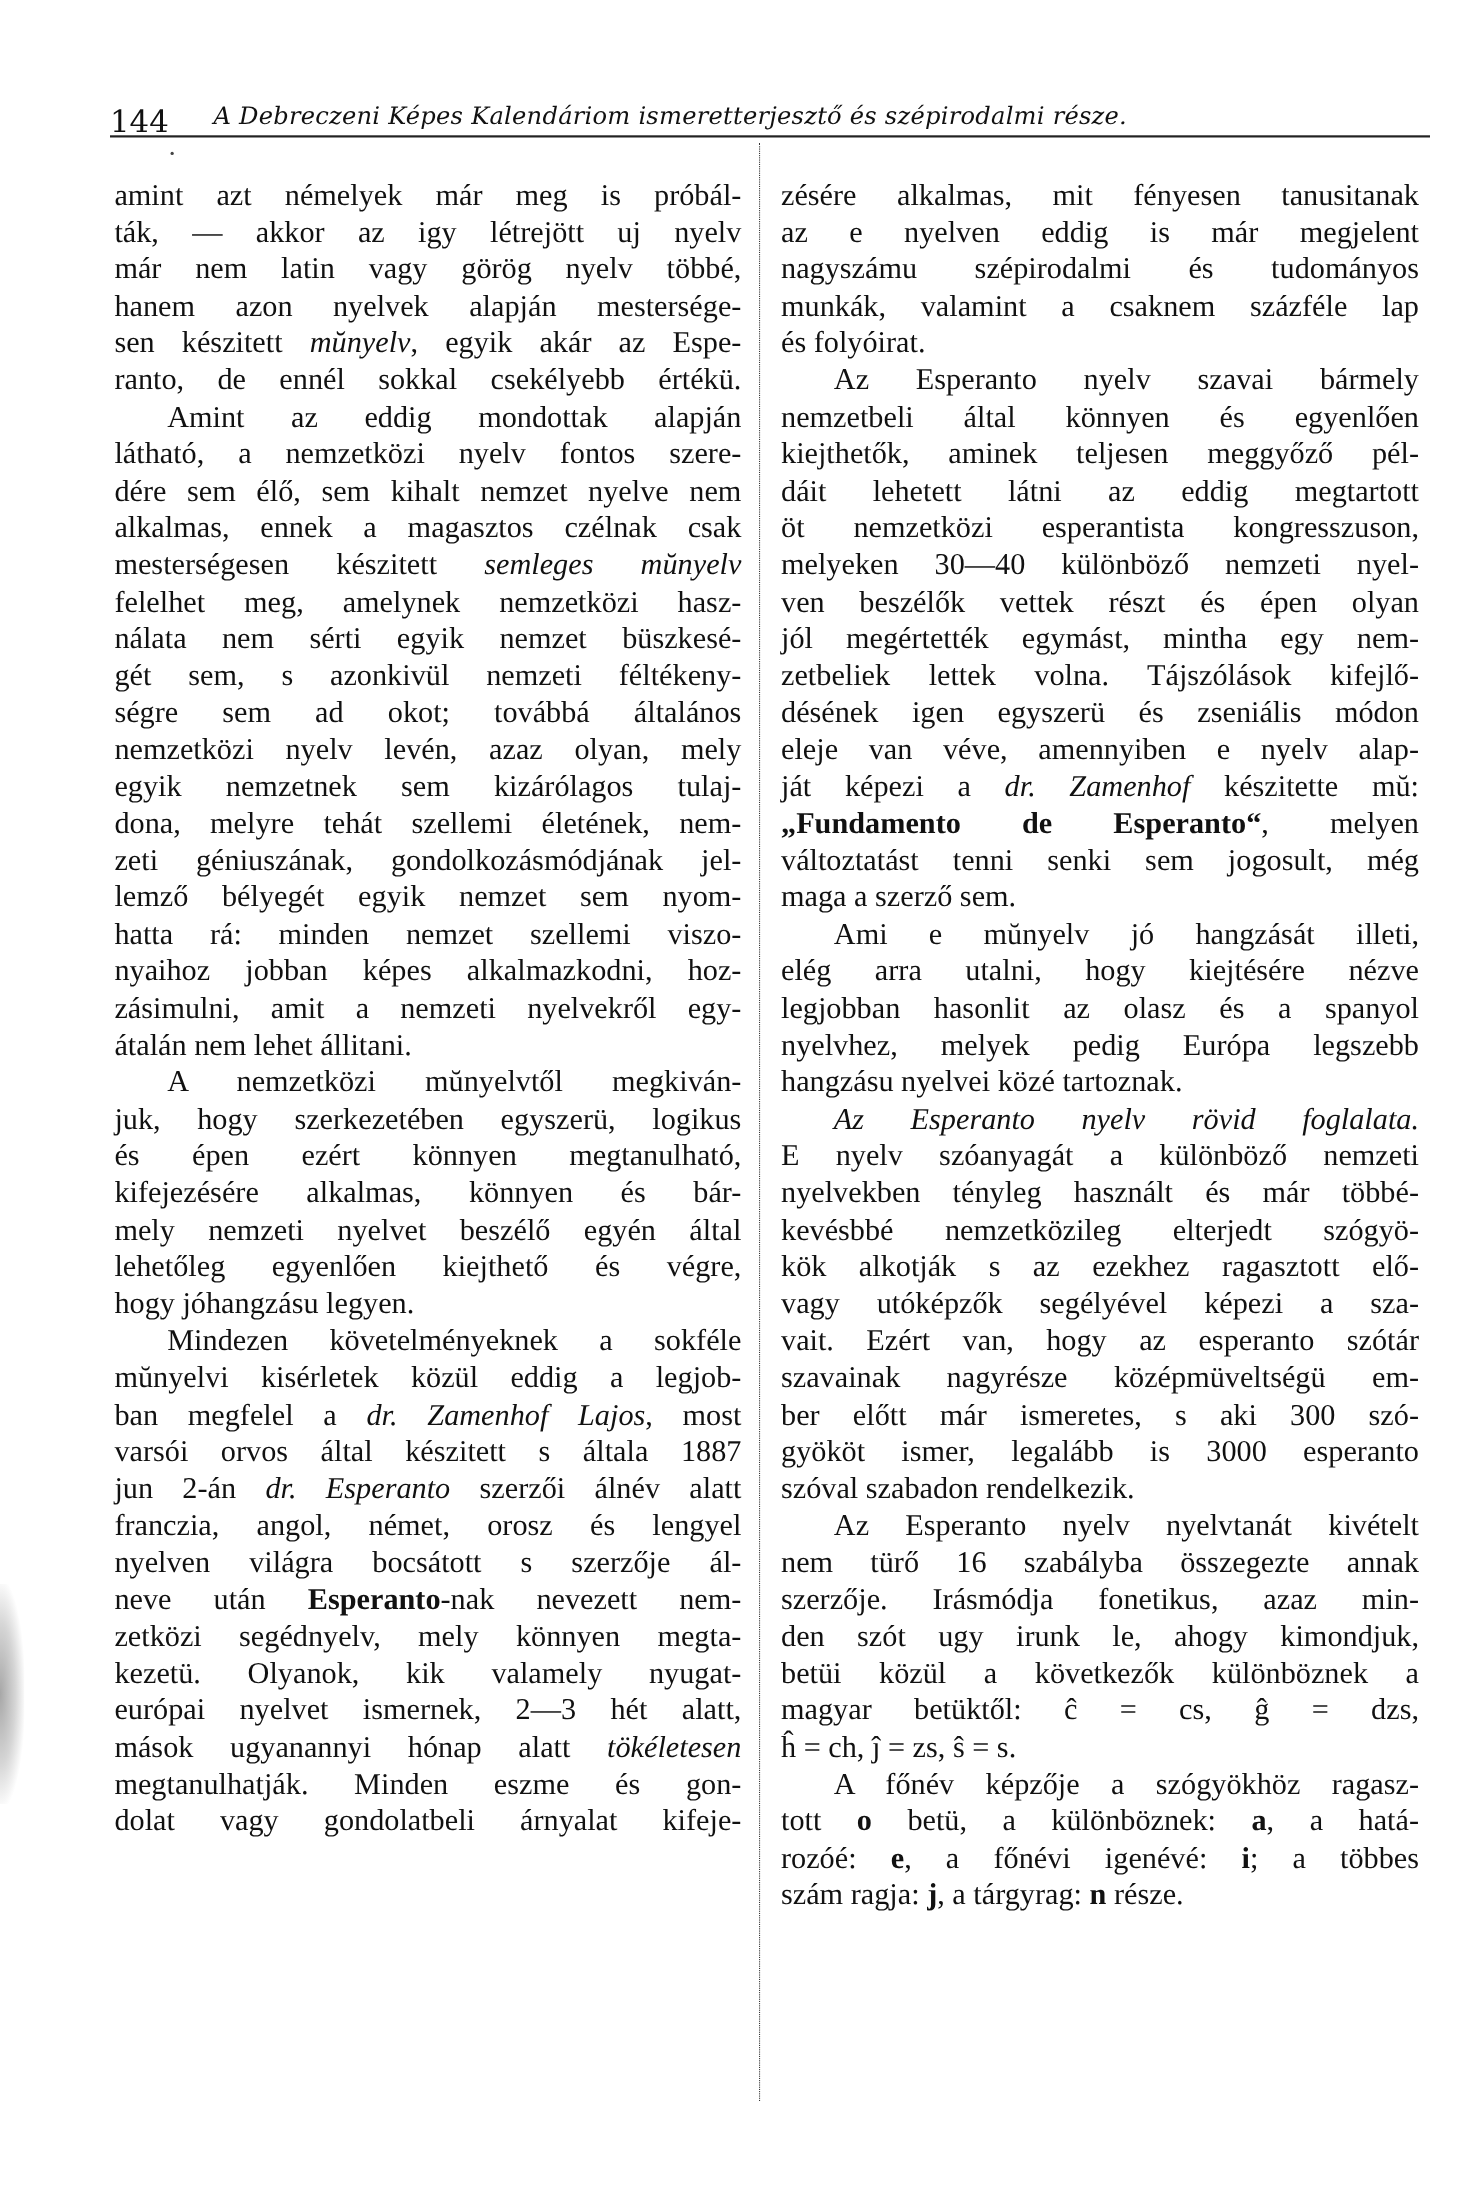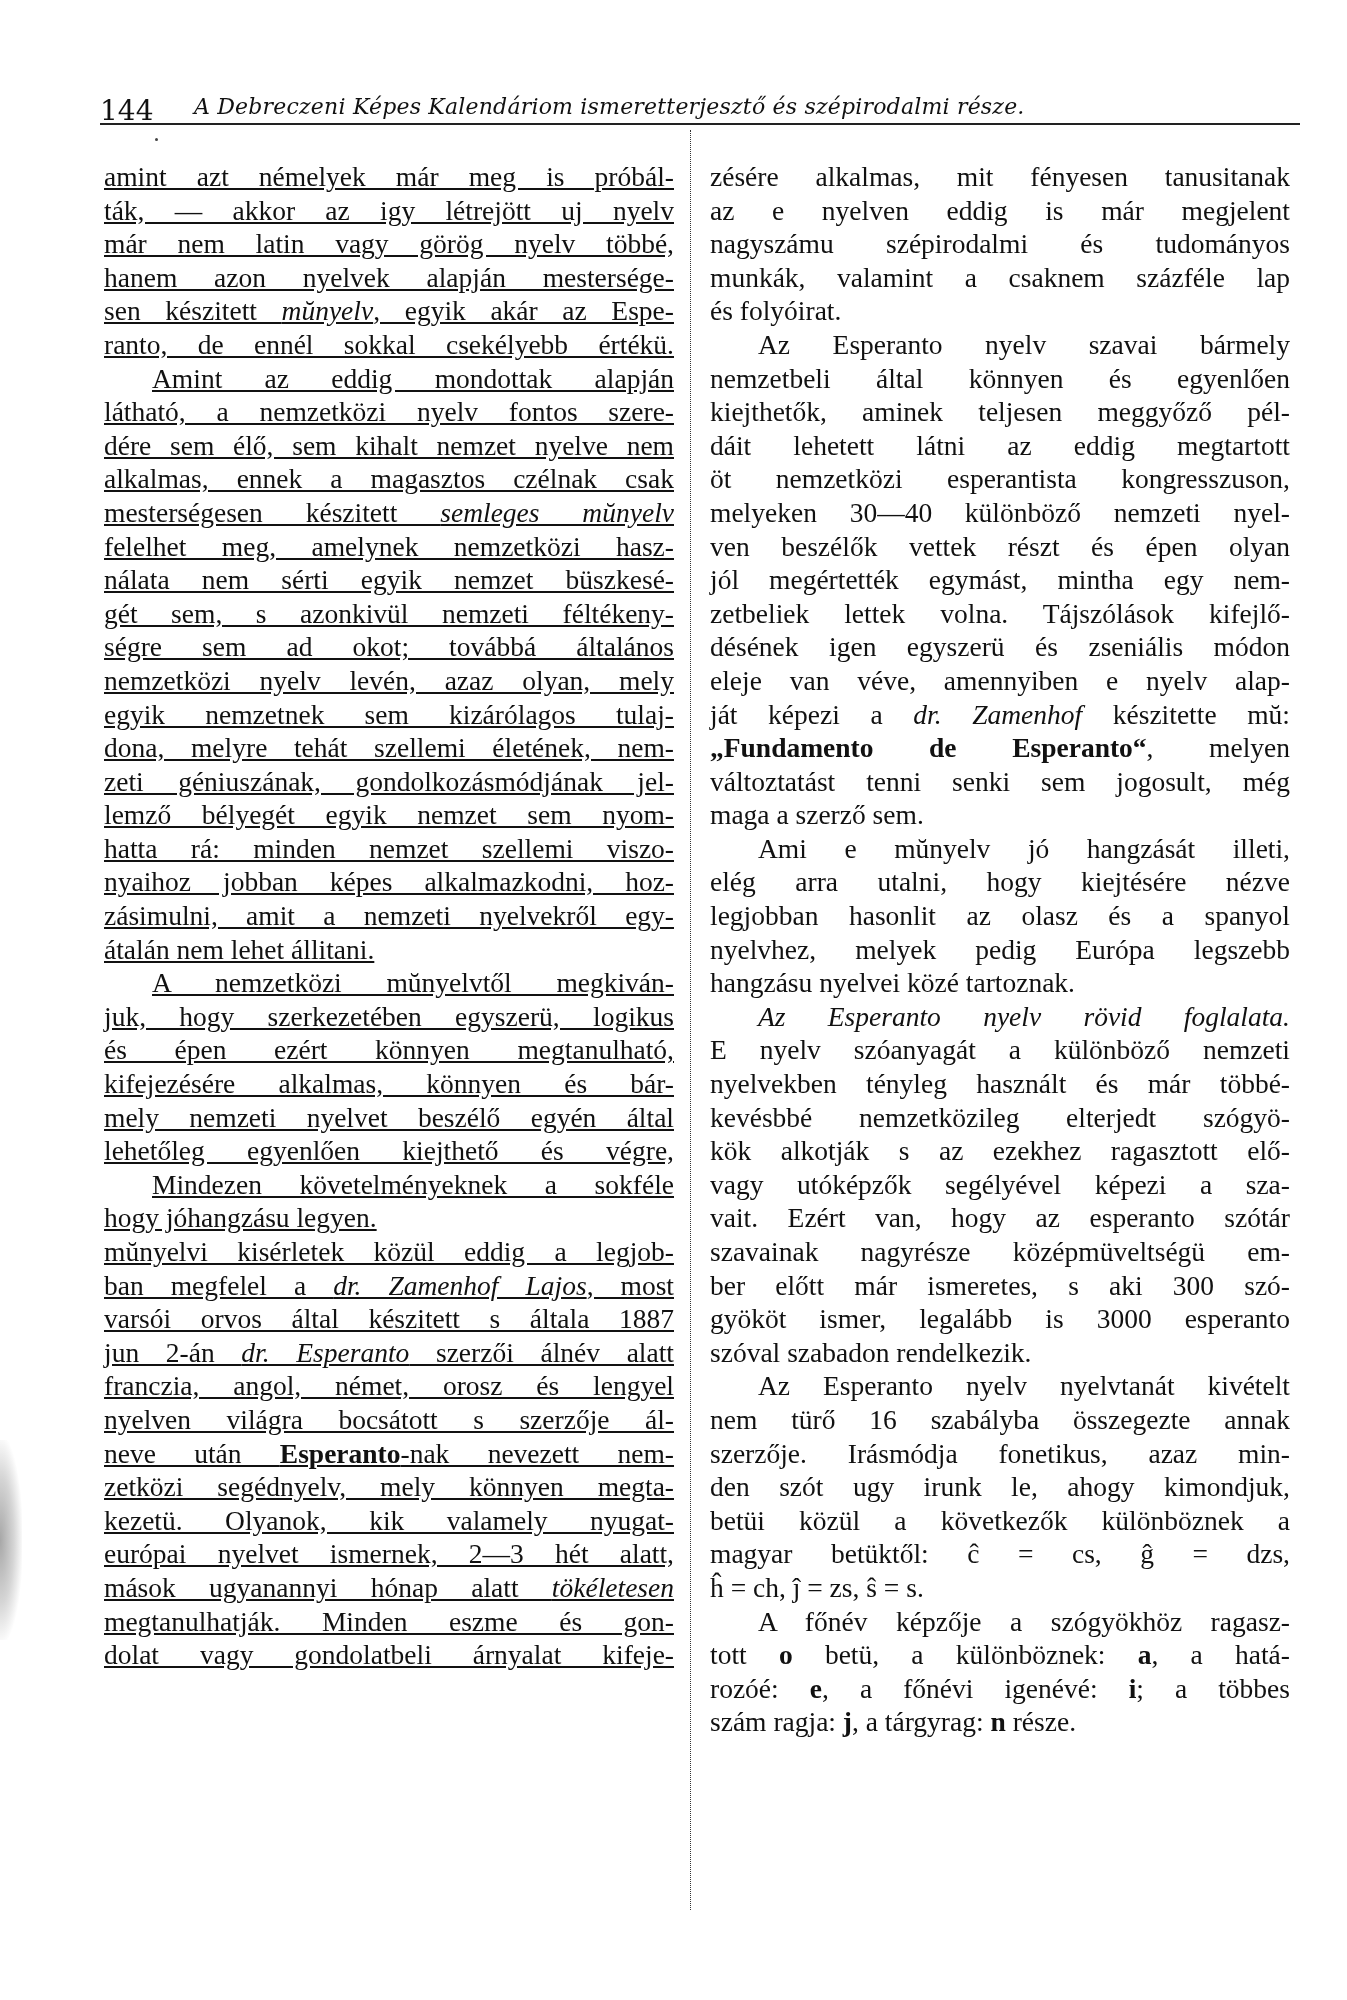--- a/index.html
+++ b/index.html
@@ -13,21 +13,21 @@
     .header-rule { position: absolute; left: 100px; top: 123px; width: 1200px; height: 2px; background: #222; }
     .col-divider {
       position: absolute; left: 690px; top: 130px; width: 0; height: 1780px;
       border-left: 1.5px dotted #333;
     }
     .column {
       position: absolute; top: 160px;
       font-family: "Liberation Serif", serif; font-size: 27.5px; line-height: 33.6px;
       text-align: justify; hyphens: none;
     }
-    .col-left { left: 104px; width: 570px; text-decoration: underline; }
+    .col-left { left: 104px; width: 570px; }
     .col-right { left: 710px; width: 580px; }
     .line { display: block; text-align: justify; text-align-last: justify; white-space: nowrap; overflow: visible; height: 33.6px; }
     .line.last { text-align-last: left; }
     .line.indent { padding-left: 48px; }
     .line span { white-space: pre; }
     .it { font-style: italic; }
     .bd { font-weight: bold; }
     .scan-smudge {
       position: absolute; left: 0; top: 1440px; width: 22px; height: 200px;
       background: radial-gradient(ellipse at left center, rgba(60,60,60,0.45) 0%, rgba(90,90,90,0.25) 45%, rgba(255,255,255,0) 75%);
@@ -70,22 +70,22 @@
     <span class="line"><span>hatta rá: minden nemzet szellemi viszo-</span></span>
     <span class="line"><span>nyaihoz jobban képes alkalmazkodni, hoz-</span></span>
     <span class="line"><span>zásimulni, amit a nemzeti nyelvekről egy-</span></span>
     <span class="line last"><span>átalán nem lehet állitani.</span></span>
     <span class="line indent"><span>A nemzetközi mŭnyelvtől megkiván-</span></span>
     <span class="line"><span>juk, hogy szerkezetében egyszerü, logikus</span></span>
     <span class="line"><span>és épen ezért könnyen megtanulható,</span></span>
     <span class="line"><span>kifejezésére alkalmas, könnyen és bár-</span></span>
     <span class="line"><span>mely nemzeti nyelvet beszélő egyén által</span></span>
     <span class="line"><span>lehetőleg egyenlően kiejthető és végre,</span></span>
+    <span class="line last"><span>hogy jóhangzásu legyen.</span></span>
     <span class="line indent"><span>Mindezen követelményeknek a sokféle</span></span>
-    <span class="line last"><span>hogy jóhangzásu legyen.</span></span>
     <span class="line"><span>mŭnyelvi kisérletek közül eddig a legjob-</span></span>
     <span class="line" style="letter-spacing: -0.000400641px;"><span>ban megfelel a </span><span class="it">dr. Zamenhof Lajos</span><span>, most</span></span>
     <span class="line"><span>varsói orvos által készitett s általa 1887</span></span>
     <span class="line"><span>jun 2-án </span><span class="it">dr. Esperanto</span><span> szerzői álnév alatt</span></span>
     <span class="line"><span>franczia, angol, német, orosz és lengyel</span></span>
     <span class="line"><span>nyelven világra bocsátott s szerzője ál-</span></span>
     <span class="line" style="word-spacing: 0.00390625px;"><span>neve után </span><span class="bd">Esperanto</span><span>-nak nevezett nem-</span></span>
     <span class="line"><span>zetközi segédnyelv, mely könnyen megta-</span></span>
     <span class="line"><span>kezetü. Olyanok, kik valamely nyugat-</span></span>
     <span class="line"><span>európai nyelvet ismernek, 2—3 hét alatt,</span></span>

